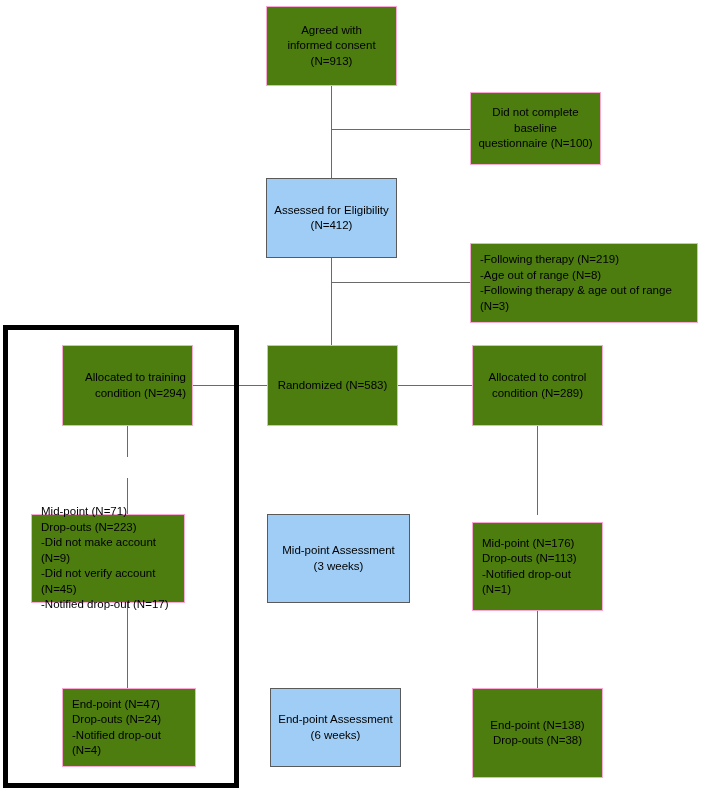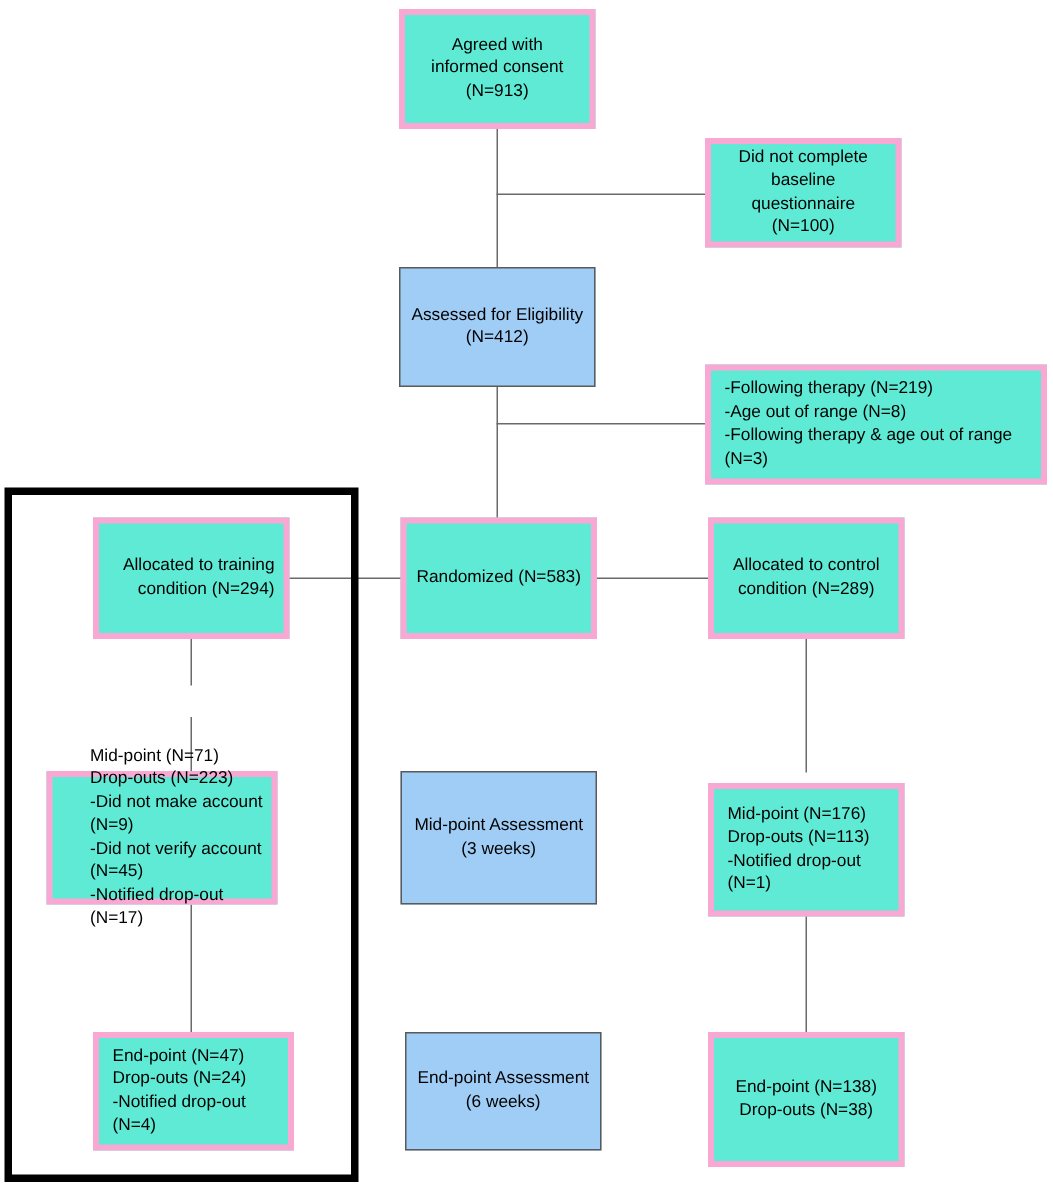--- a/index.html
+++ b/index.html
@@ -14,22 +14,22 @@
   #canvas {
     position: relative;
     width: 702px;
     height: 793px;
     background: #ffffff;
     overflow: hidden;
   }
   .node {
     position: absolute;
     box-sizing: border-box;
-    border: 4px solid #f9a8d4;
-    background: #5eead4;
+    border: 1px solid #f9a8d4;
+    background: #4d7c0f;
     color: #000000;
     font-size: 11.5px;
     line-height: 15.5px;
     display: flex;
     align-items: center;
     justify-content: center;
     text-align: center;
     z-index: 3;
   }
   .node .lines {
@@ -143,31 +143,31 @@
   </div>
 
   <div class="node" style="left:472px; top:345px; width:131px; height:81px;">
     <div class="lines">
       <span class="nl">Allocated to control</span>
       <span class="nl">condition (N=289)</span>
     </div>
   </div>
 
 
-  <div class="node left-align" style="left:31px; top:514px; width:154px; height:89px;padding-left:16px;">
+  <div class="node left-align" style="left:31px; top:514px; width:154px; height:89px;">
     <div class="lines">
       <span class="nl">Mid-point (N=71)</span>
       <span class="nl">Drop-outs (N=223)</span>
       <span class="nl">-Did not make account (N=9)</span>
       <span class="nl">-Did not verify account (N=45)</span>
       <span class="nl">-Notified drop-out (N=17)</span>
     </div>
   </div>
 
-  <div class="node blue" style="left:267px; top:514px; width:131px; height:89px;">
+  <div class="node blue" style="left:267px; top:514px; width:143px; height:89px;">
     <div class="lines">
       <span class="nl">Mid-point Assessment</span>
       <span class="nl">(3 weeks)</span>
     </div>
   </div>
 
   <div class="node left-align" style="left:472px; top:522px; width:131px; height:89px;">
     <div class="lines">
       <span class="nl">Mid-point (N=176)</span>
       <span class="nl">Drop-outs (N=113)</span>

